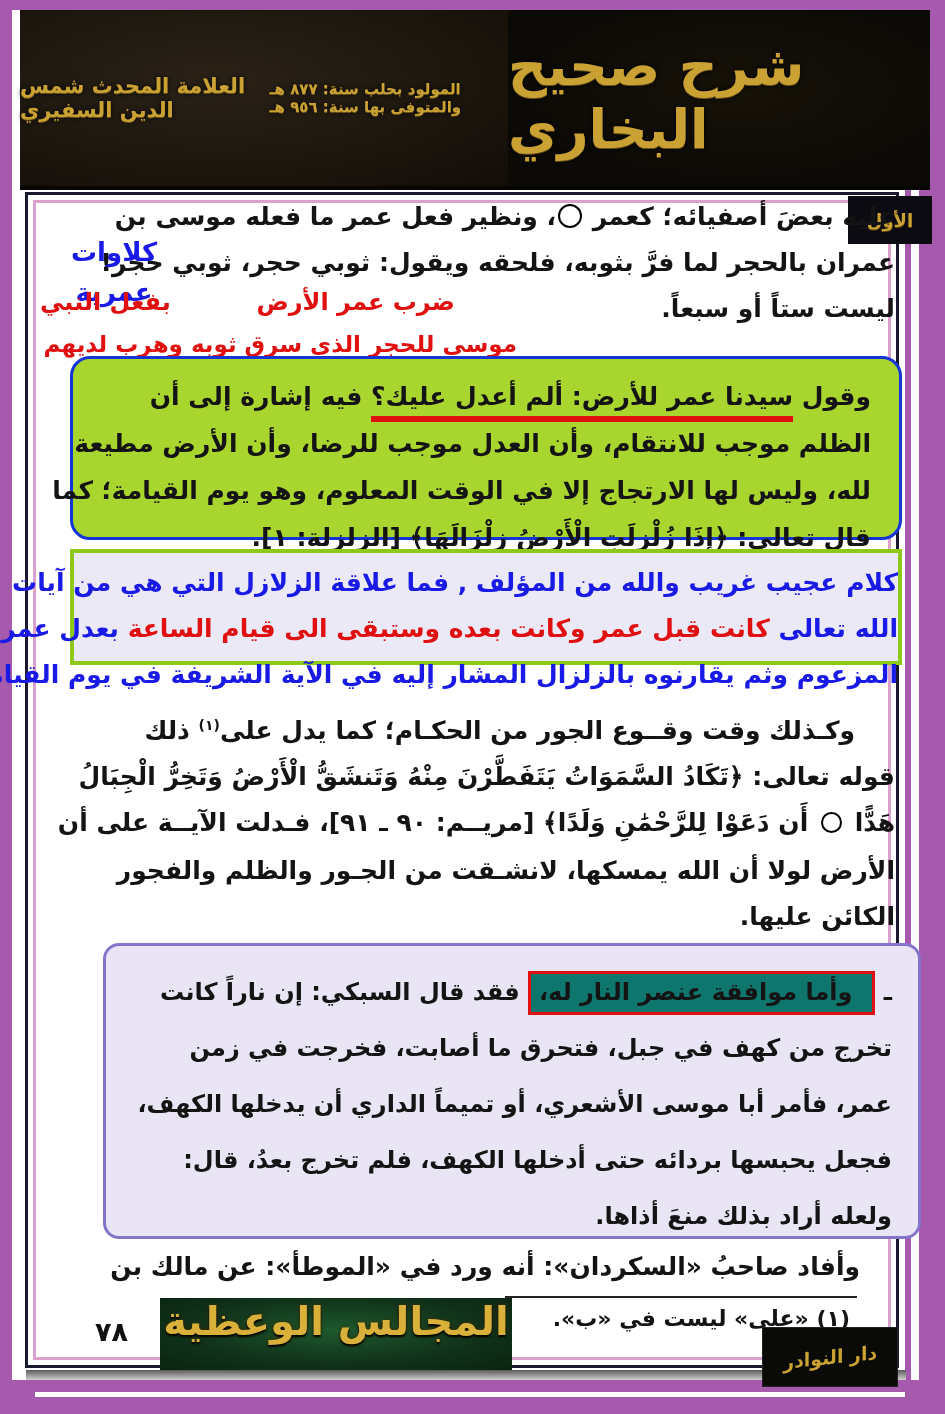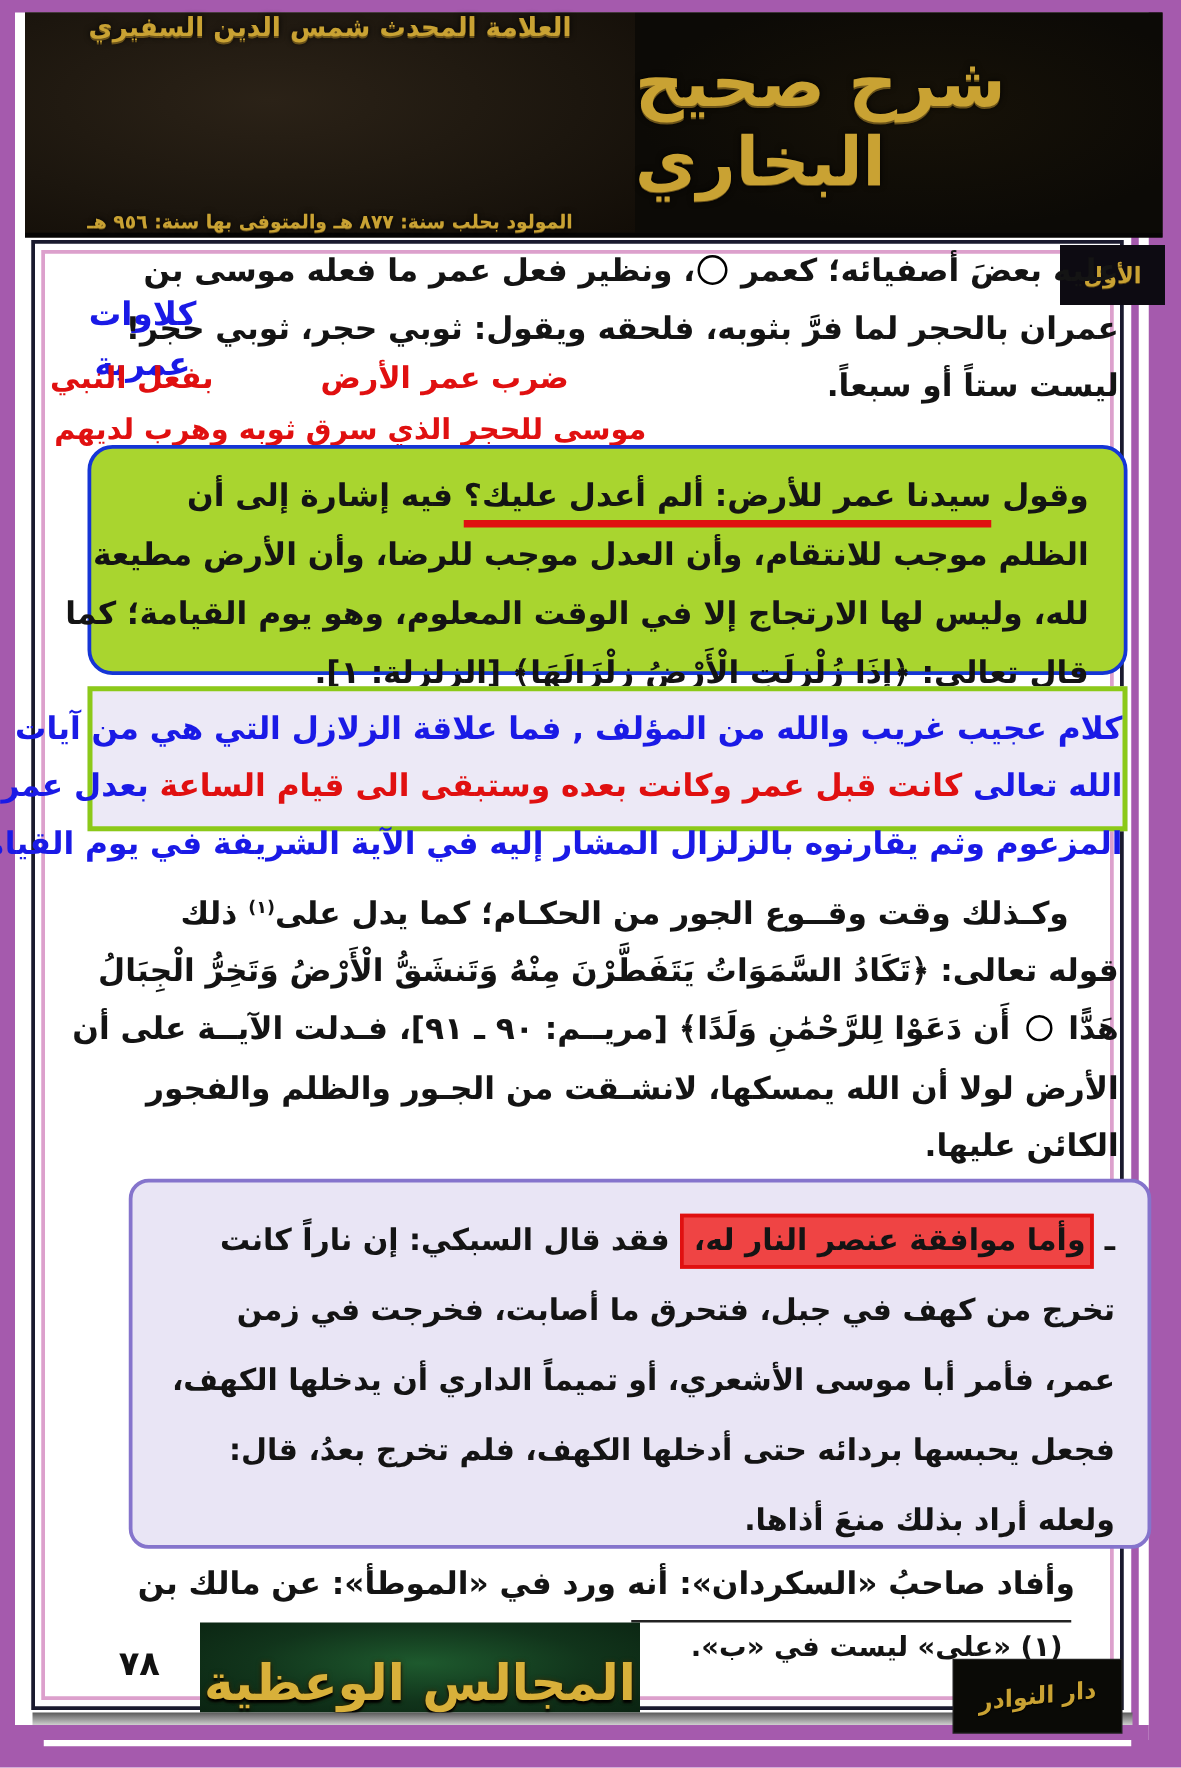--- a/index.html
+++ b/index.html
@@ -13,21 +13,21 @@
   .vline-right{position:absolute;left:905px;top:186px;width:6px;height:1206px;background:#A55AAD;}
   .gray-strip{position:absolute;left:26px;top:1370px;width:880px;height:10px;
               background:linear-gradient(#5a5a5a,#cfcfcf);}
   .purple-band{position:absolute;left:12px;top:1380px;width:907px;height:12px;background:#A55AAD;}
   .white-line{position:absolute;left:35px;top:1392px;width:870px;height:5px;background:#fff;}
   
   .header{position:absolute;left:20px;top:10px;width:910px;height:176px;background:#131009;
           border-bottom:4px solid #060504;display:flex;}
   .header-author{width:488px;height:100%;
       background:radial-gradient(ellipse at 40% 40%, #2b2217 0%, #1c160e 60%, #120d07 100%);
-      display:flex;flex-direction:column;justify-content:space-between;align-items:center;gap:12px;}
+      display:flex;justify-content:flex-end;align-items:center;gap:12px;}
   .header-title{width:422px;height:100%;
       background:radial-gradient(ellipse at 55% 45%, #171208 0%, #0c0a06 70%);
       display:flex;align-items:center;justify-content:center;}
   .gold{color:#C9A233;text-shadow:0 1px 0 #6b531a,0 0 5px #000;}
   .author-l1{font-size:21px;font-weight:700;}
   .author-l2{font-size:19px;font-weight:700;}
   .author-l3{font-size:15px;font-weight:700;}
   .title-big{font-size:54px;font-weight:700;letter-spacing:2px;}
   .vol-badge{position:absolute;left:848px;top:196px;width:84px;height:48px;background:#0D0B12;
              color:#C9A233;font-size:18px;font-weight:700;display:flex;align-items:center;
@@ -54,29 +54,29 @@
   .red-underline{border-bottom:6px solid #E01010;padding-bottom:5px;}
   .blue-note-box{position:absolute;left:70px;top:549px;width:832px;height:116px;background:#ECE9F6;
                  border:4px solid #8CC919;direction:rtl;box-sizing:border-box;
                  padding-top:7px;text-align:center;}
   .blue-note-box .nl{font-weight:700;font-size:25px;line-height:46px;color:#1A1AE6;white-space:nowrap;}
   .purple-box{position:absolute;left:103px;top:943px;width:818px;height:296px;background:#E9E5F5;
               border:3px solid #8574CC;border-radius:16px;direction:rtl;box-sizing:border-box;
               padding:18px 26px 0 20px;}
   .purple-box .pl{font-weight:700;font-size:24px;color:#141414;line-height:56px;
                   text-align:right;white-space:nowrap;}
-  .hl-yellow{background:#ef4444;border:3px solid #E01010;padding:4px 4px 6px 8px;}
+  .hl-yellow{background:#0f766e;border:3px solid #E01010;padding:4px 20px 6px 8px;}
   
   .foot-rule{position:absolute;left:505px;top:1296px;width:352px;height:2px;background:#222;}
   .footnote{position:absolute;right:95px;top:1306px;direction:rtl;font-weight:700;font-size:22px;
             color:#141414;white-space:nowrap;}
   .page-num{position:absolute;left:95px;top:1316px;font-weight:700;font-size:27px;color:#111;}
   .majalis{position:absolute;left:160px;top:1298px;width:352px;height:72px;
            background:radial-gradient(ellipse at 50% 45%, #1E5A2E 0%, #11341B 55%, #0A2311 100%);
-           display:flex;align-items:flex-end;justify-content:center;}
+           display:flex;align-items:flex-start;justify-content:center;}
   .majalis span{color:#D8B03A;font-weight:700;font-size:40px;
                 text-shadow:0 2px 2px #000,0 0 4px #3c2b00;}
   .nawadir{position:absolute;left:763px;top:1328px;width:134px;height:58px;background:#0A0A06;
            display:flex;align-items:center;justify-content:center;z-index:5;
            box-shadow:0 0 0 1px #222;}
   .nawadir span{color:#C9A233;font-weight:700;font-size:19px;transform:rotate(-6deg) skewX(-6deg);
                 text-shadow:0 1px 1px #000;}
 </style>
 </head>
 <body>

